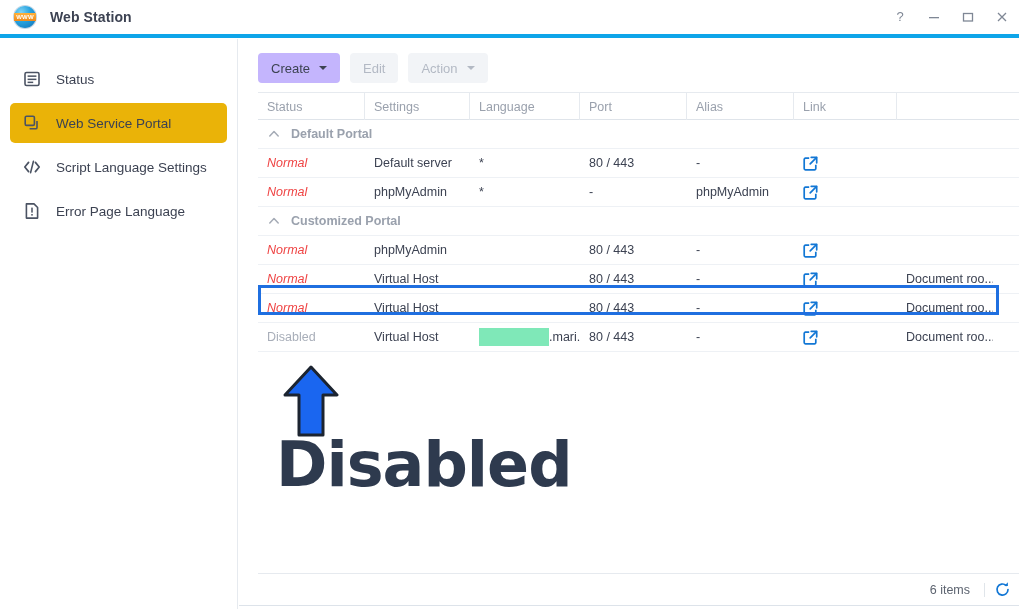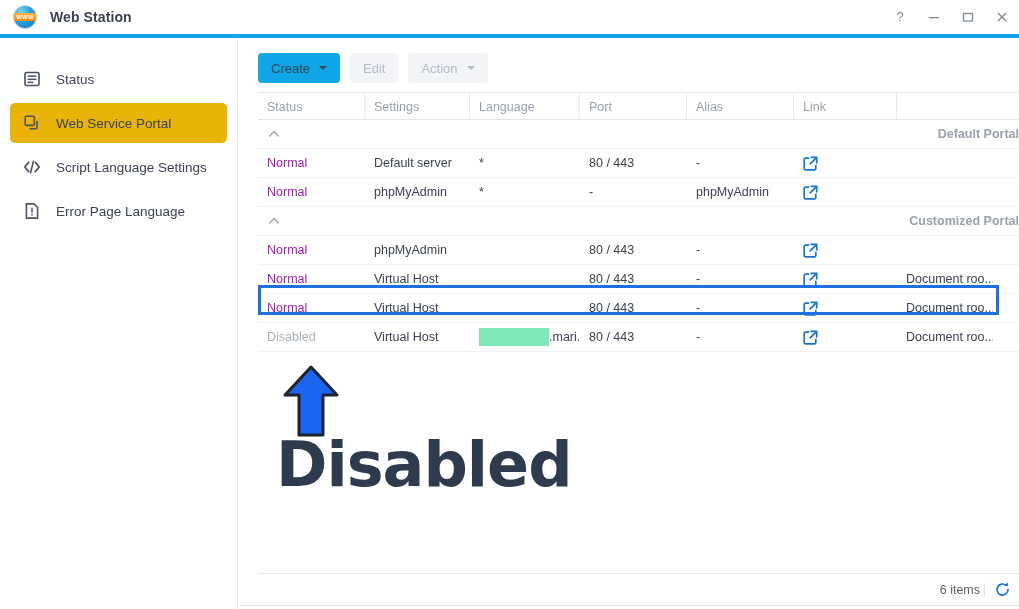--- a/index.html
+++ b/index.html
@@ -124,21 +124,21 @@
     position: absolute;
     left: 0; top: 14px;
     height: 30px;
     display: flex;
     align-items: center;
     padding-left: 19px;
   }
   .tb-btn {
     height: 30px;
     border-radius: 4px;
-    background: #0ea5e9;
+    background: #c4b5fd;
     display: flex;
     align-items: center;
     padding: 0 13px;
     font-size: 13px;
     color: #3c4252;
     margin-right: 10px;
     box-sizing: border-box;
     cursor: default;
   }
   .tb-btn.disabled { color: #b3b9c4; background: #f2f4f7; }
@@ -194,31 +194,30 @@
     font-size: 12.5px;
     color: #3c4252;
     height: 100%;
     display: flex;
     align-items: center;
     padding-left: 9px;
     box-sizing: border-box;
     overflow: hidden;
     white-space: nowrap;
   }
-  .status-normal { color: #a21caf; }
+  .status-normal { color: #ef4444; font-style: italic; }
   .status-disabled { color: #a8aeb9; }
 
   .group-row {
     display: flex;
     align-items: center;
     height: 29px;
     box-sizing: border-box;
     border-bottom: 1px solid #eef1f5;
     padding-left: 9px;
-    justify-content: space-between;
   }
   .chev {
     width: 14px; height: 14px;
     color: #a5abb6;
     display: flex;
     align-items: center;
     justify-content: center;
     flex: 0 0 auto;
   }
   .group-label {
@@ -262,21 +261,21 @@
     left: 19px; top: 535px;
     width: 761px;
     height: 31px;
     display: flex;
     align-items: center;
     justify-content: flex-end;
   }
   .items-count {
     font-size: 12.5px;
     color: #5d6470;
-    padding-right: 4px;
+    padding-right: 14px;
     border-right: 1px solid #e0e5ea;
   }
   .refresh-btn {
     width: 34px; height: 24px;
     display: flex;
     align-items: center;
     justify-content: center;
     color: #1277d5;
   }
   .refresh-btn svg { display: block; }

